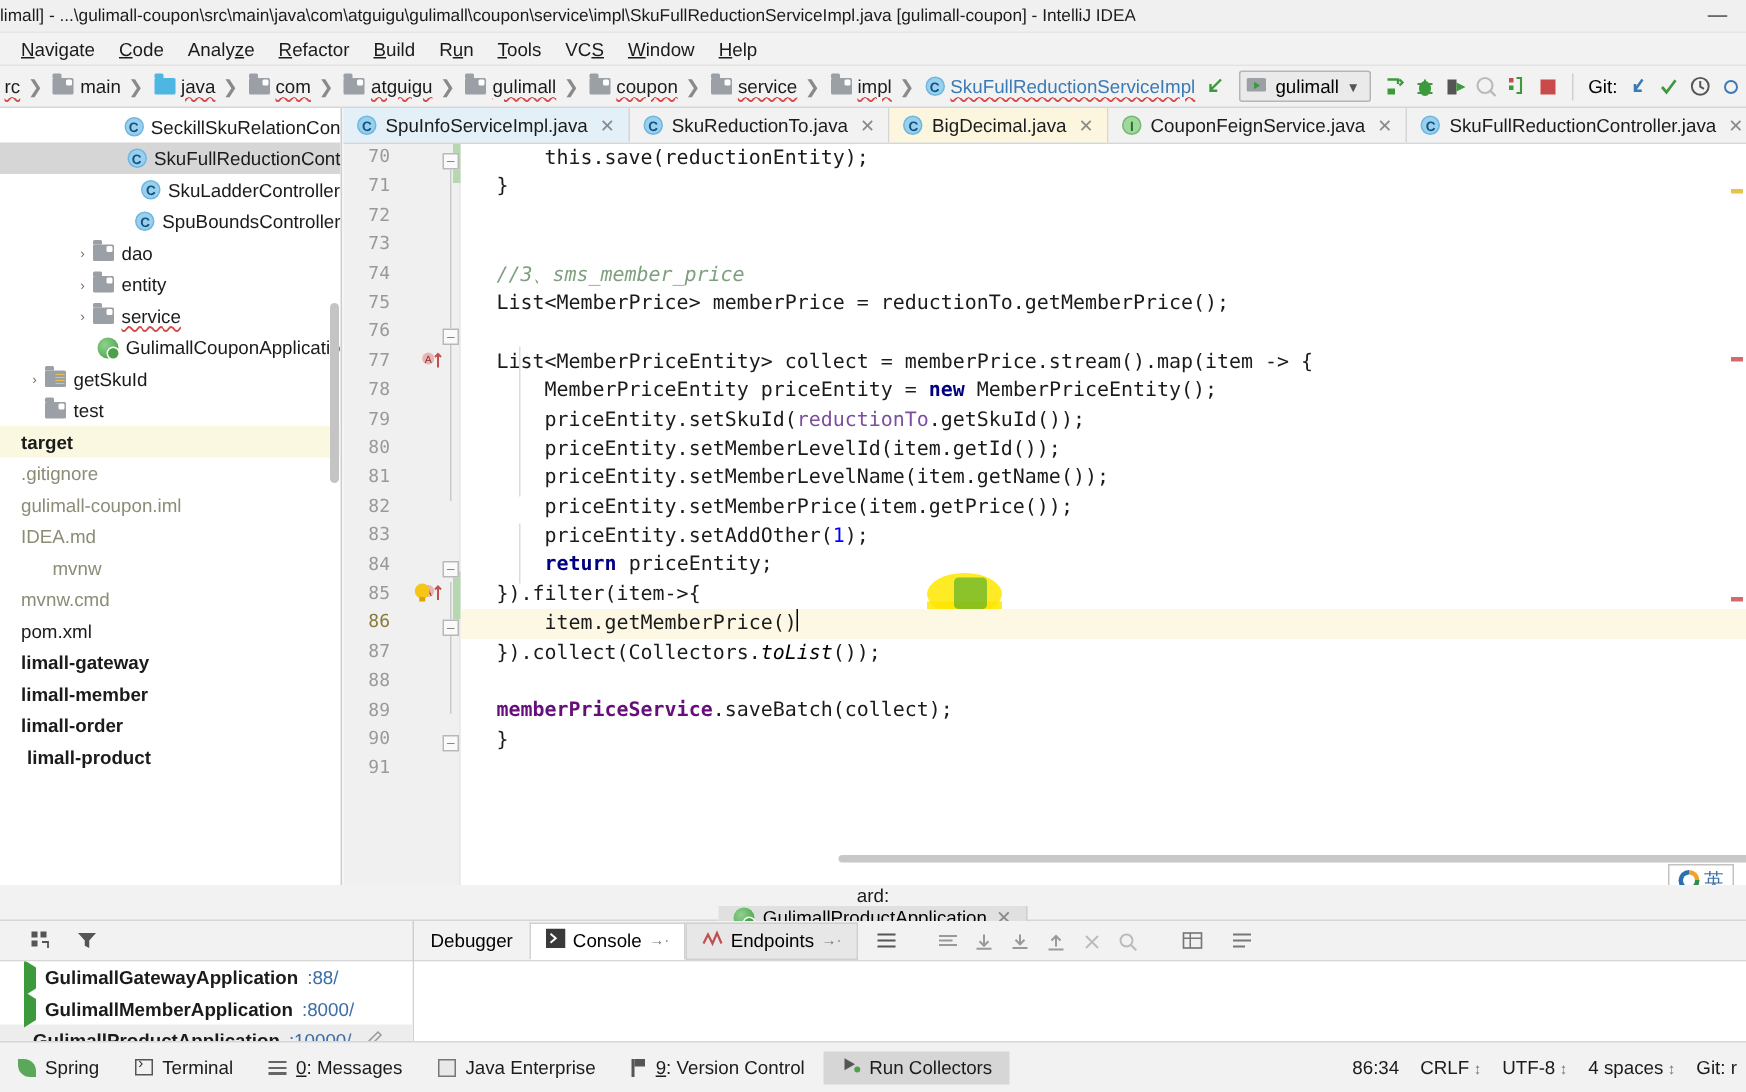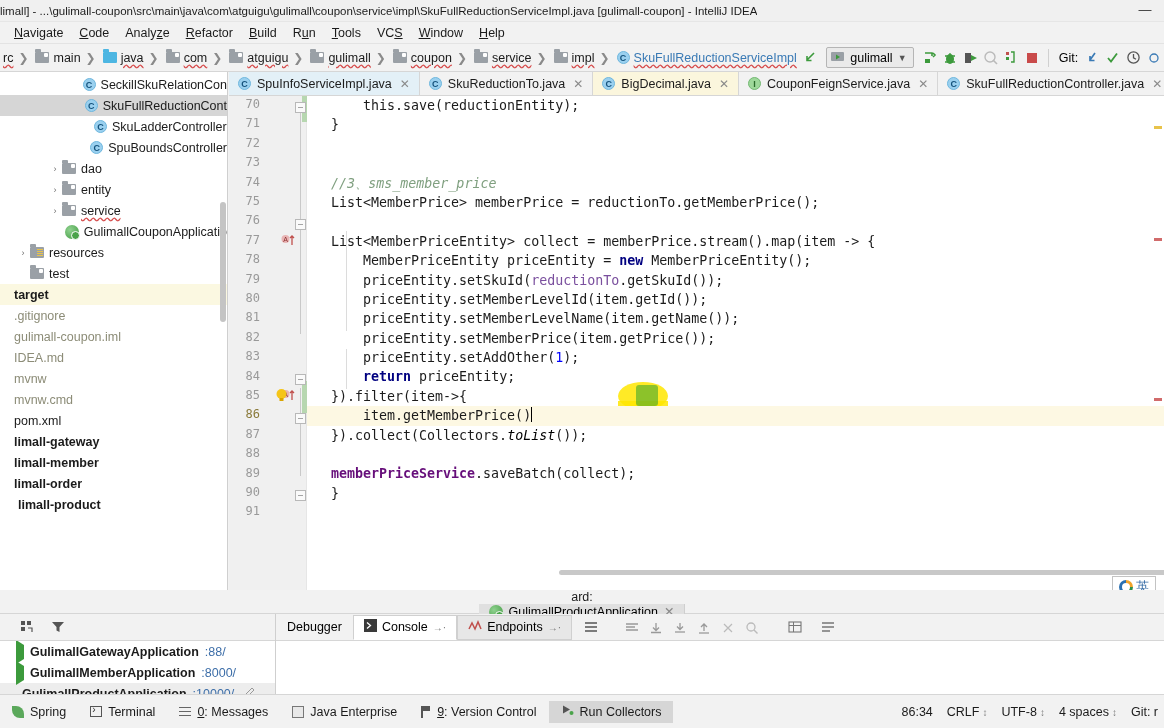--- a/index.html
+++ b/index.html
@@ -486,21 +486,21 @@
             </span>
             <span class="tx">GulimallCouponApplicatio</span>
           </div>
           <div class="tnode" style="padding-left: 16px;">
             <span class="arrow">›</span>
             <span class="ic">
               <span class="resico">
                 <i class="lines"></i>
               </span>
             </span>
-            <span class="tx">resources</span>
+            <span class="tx">getSkuId</span>
           </div>
           <div class="tnode" style="padding-left: 16px;">
             <span class="arrow"></span>
             <span class="ic">
               <span class="folder src">
                 <i class="dot"></i>
               </span>
             </span>
             <span class="tx">test</span>
           </div>
@@ -513,21 +513,21 @@
             <span class="tx grey">.gitignore</span>
           </div>
           <div class="tnode" style="padding-left: 0px;">
             <span class="arrow"></span>
             <span class="tx grey">gulimall-coupon.iml</span>
           </div>
           <div class="tnode" style="padding-left: 0px;">
             <span class="arrow"></span>
             <span class="tx grey">IDEA.md</span>
           </div>
-          <div class="tnode" style="padding-left: 0px;">
+          <div class="tnode" style="padding-left: 0px; margin-left: 21px;">
             <span class="arrow"></span>
             <span class="tx grey">mvnw</span>
           </div>
           <div class="tnode" style="padding-left: 0px;">
             <span class="arrow"></span>
             <span class="tx grey">mvnw.cmd</span>
           </div>
           <div class="tnode" style="padding-left: 0px;">
             <span class="arrow"></span>
             <span class="tx">pom.xml</span>

